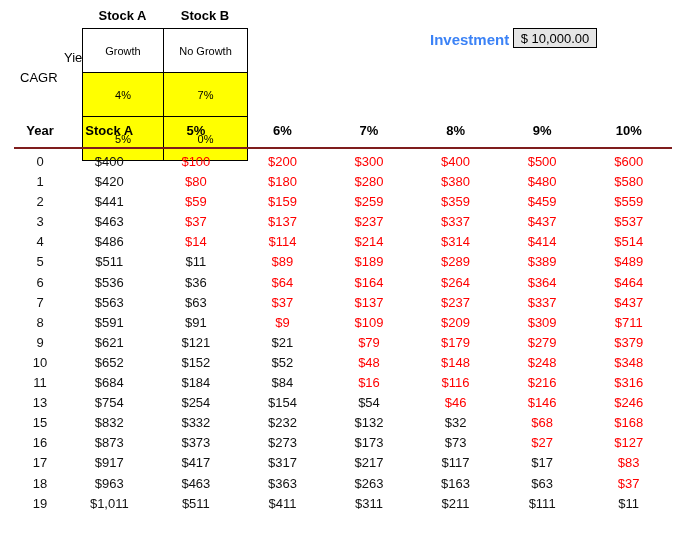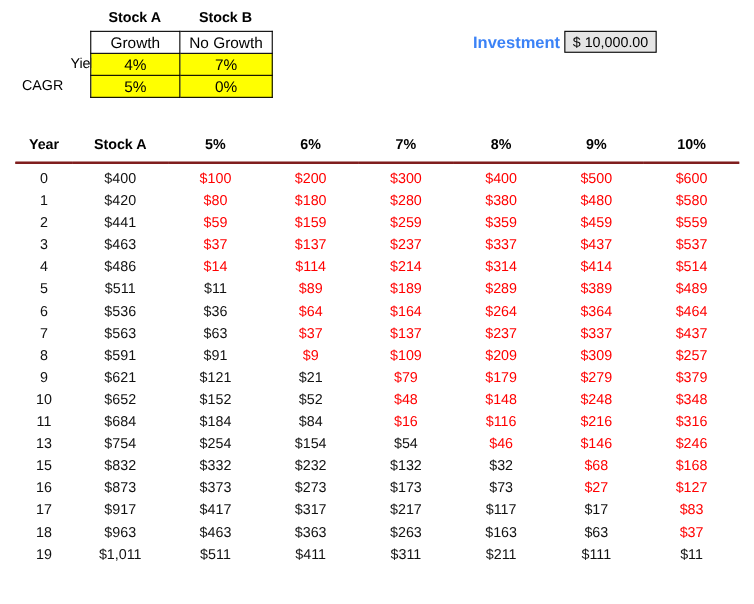--- a/index.html
+++ b/index.html
@@ -28,23 +28,23 @@
     position:absolute; left:82px; top:28px;
     width:165px;
     border-collapse:collapse;
     table-layout:fixed;
   }
   .grid td{
     border:1px solid #000;
     height:19px;
     text-align:center;
     vertical-align:middle;
-    font-size:14px;
-    color:#000;
-    padding:0;
+    font-size:11px;
+    color:#000;
+    padding:12px;
   }
   .grid td.white{ background:#ffffff; }
   .grid td.hl{ background:#ffff00; }
   .grid col.c1{ width:81px; }
   .grid col.c2{ width:84px; }
 
   .rowlabel{
     position:absolute;
     left:20px;
     font-size:13px;
@@ -246,21 +246,21 @@
         <td class="neg">$437</td>
       </tr>
       <tr>
         <td>8</td>
         <td>$591</td>
         <td>$91</td>
         <td class="neg">$9</td>
         <td class="neg">$109</td>
         <td class="neg">$209</td>
         <td class="neg">$309</td>
-        <td class="neg">$257</td>
+        <td class="neg">$711</td>
       </tr>
       <tr>
         <td>9</td>
         <td>$621</td>
         <td>$121</td>
         <td>$21</td>
         <td class="neg">$79</td>
         <td class="neg">$179</td>
         <td class="neg">$279</td>
         <td class="neg">$379</td>

